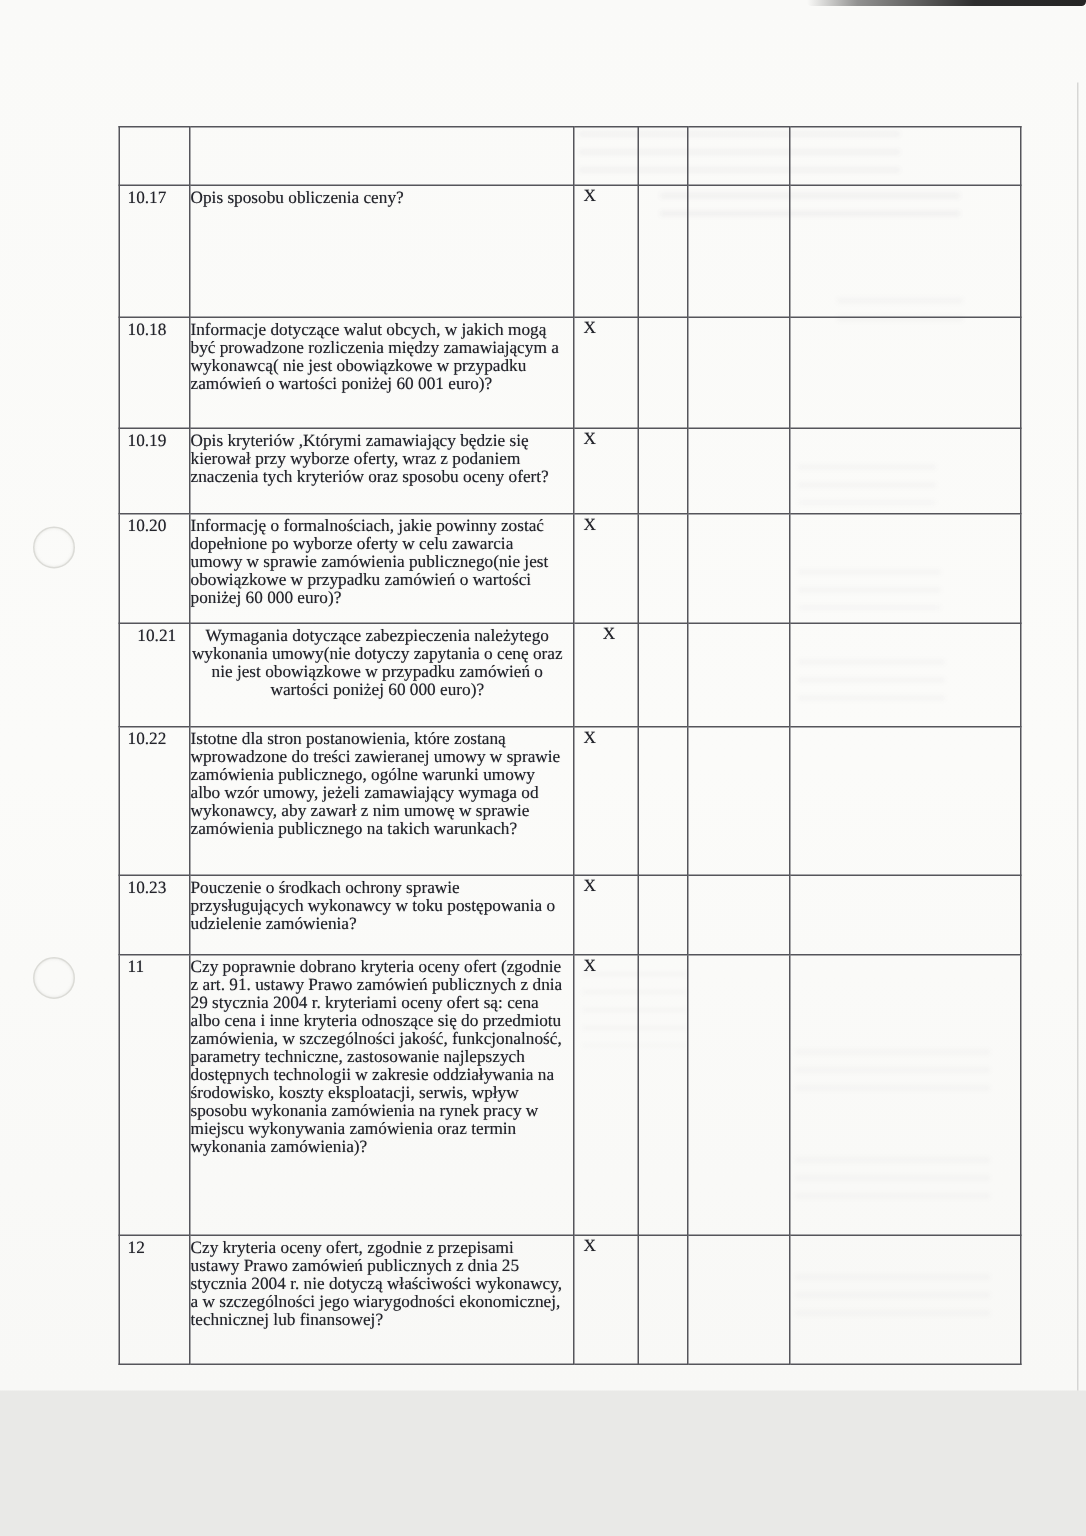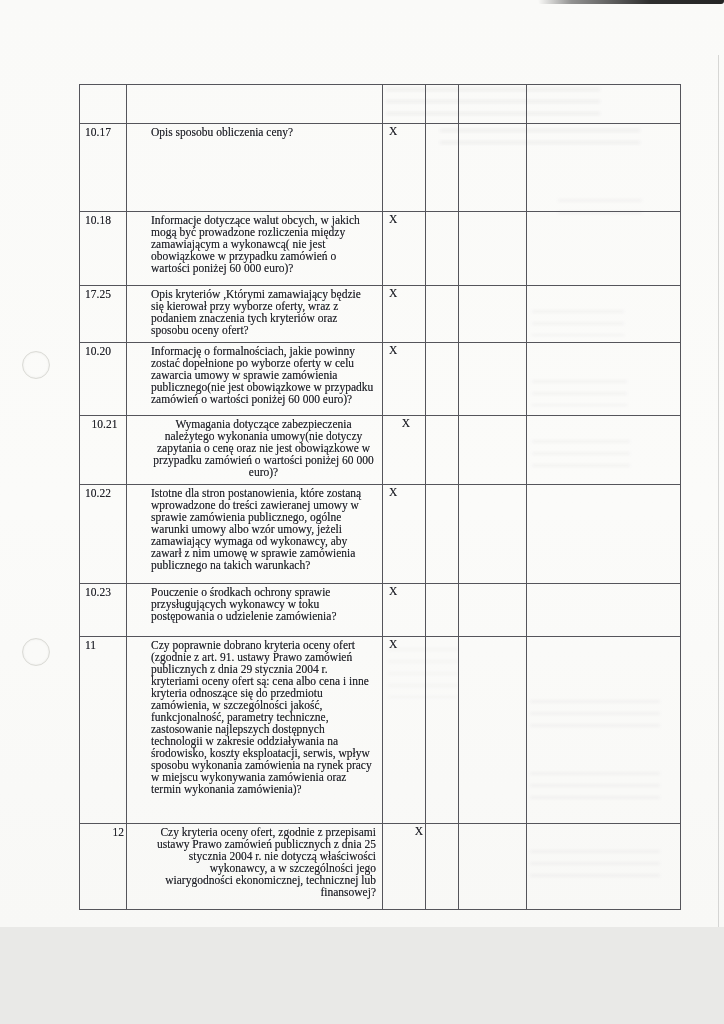--- a/index.html
+++ b/index.html
@@ -57,27 +57,27 @@
     position:absolute;left:79px;top:84px;width:601px;
     border-collapse:collapse;table-layout:fixed;
     font-size:11.5px;line-height:12px;color:#23242b;
   }
   .checklist td{
     border:1px solid #55555b;vertical-align:top;
     text-shadow:0 0 .5px rgba(35,36,43,.55);
     overflow:hidden;
   }
   .c-no{padding:2px 2px 2px 5px;}
-  .c-q{padding:2px 6px 2px 24px;}
+  .c-q{padding:2px 6px 2px 0;}
   .c-x{padding:1px 2px 0 6px;}
   .c-e{padding:0;}
   tr.h39{height:39px;}  tr.h88{height:88px;}  tr.h74{height:74px;}
   tr.h57{height:57px;}  tr.h73{height:73px;}  tr.h69{height:69px;text-align:center;}
   tr.h99{height:99px;}  tr.h53{height:53px;}  tr.h187{height:187px;}
-  tr.h86{height:86px;text-align:right;}  tr.h25{height:25px;}
+  tr.h86{height:86px;}  tr.h25{height:25px;}
   sup{font-size:8px;line-height:0;vertical-align:super;}
 </style>
 </head>
 <body>
 
 <div class="sheet">
 
   <div class="streak-top"></div>
   <div class="streak-bottom"></div>
   <div class="streak-bottom2"></div>
@@ -119,29 +119,29 @@
         <td class="c-no">10.17</td>
         <td class="c-q">Opis sposobu obliczenia ceny?</td>
         <td class="c-x">X</td>
         <td class="c-e"></td>
         <td class="c-e"></td>
         <td class="c-e"></td>
       </tr>
 
       <tr class="h74">
         <td class="c-no">10.18</td>
-        <td class="c-q">Informacje dotyczące walut obcych, w jakich mogą być prowadzone rozliczenia między zamawiającym a wykonawcą( nie jest obowiązkowe w przypadku zamówień o wartości poniżej 60 000 euro)?</td>
+        <td class="c-q">Informacje dotyczące walut obcych, w jakich mogą być prowadzone rozliczenia między zamawiającym a wykonawcą( nie jest obowiązkowe w przypadku zamówień o wartości poniżej 60 001 euro)?</td>
         <td class="c-x">X</td>
         <td class="c-e"></td>
         <td class="c-e"></td>
         <td class="c-e"></td>
       </tr>
 
       <tr class="h57">
-        <td class="c-no">17.25</td>
+        <td class="c-no">10.19</td>
         <td class="c-q">Opis kryteriów ,Którymi zamawiający będzie się kierował przy wyborze oferty, wraz z podaniem znaczenia tych kryteriów oraz sposobu oceny ofert?</td>
         <td class="c-x">X</td>
         <td class="c-e"></td>
         <td class="c-e"></td>
         <td class="c-e"></td>
       </tr>
 
       <tr class="h73">
         <td class="c-no">10.20</td>
         <td class="c-q">Informację o formalnościach, jakie powinny zostać dopełnione po wyborze oferty w celu zawarcia umowy w sprawie zamówienia publicznego(nie jest obowiązkowe w przypadku zamówień o wartości poniżej 60 000 euro)?</td>

